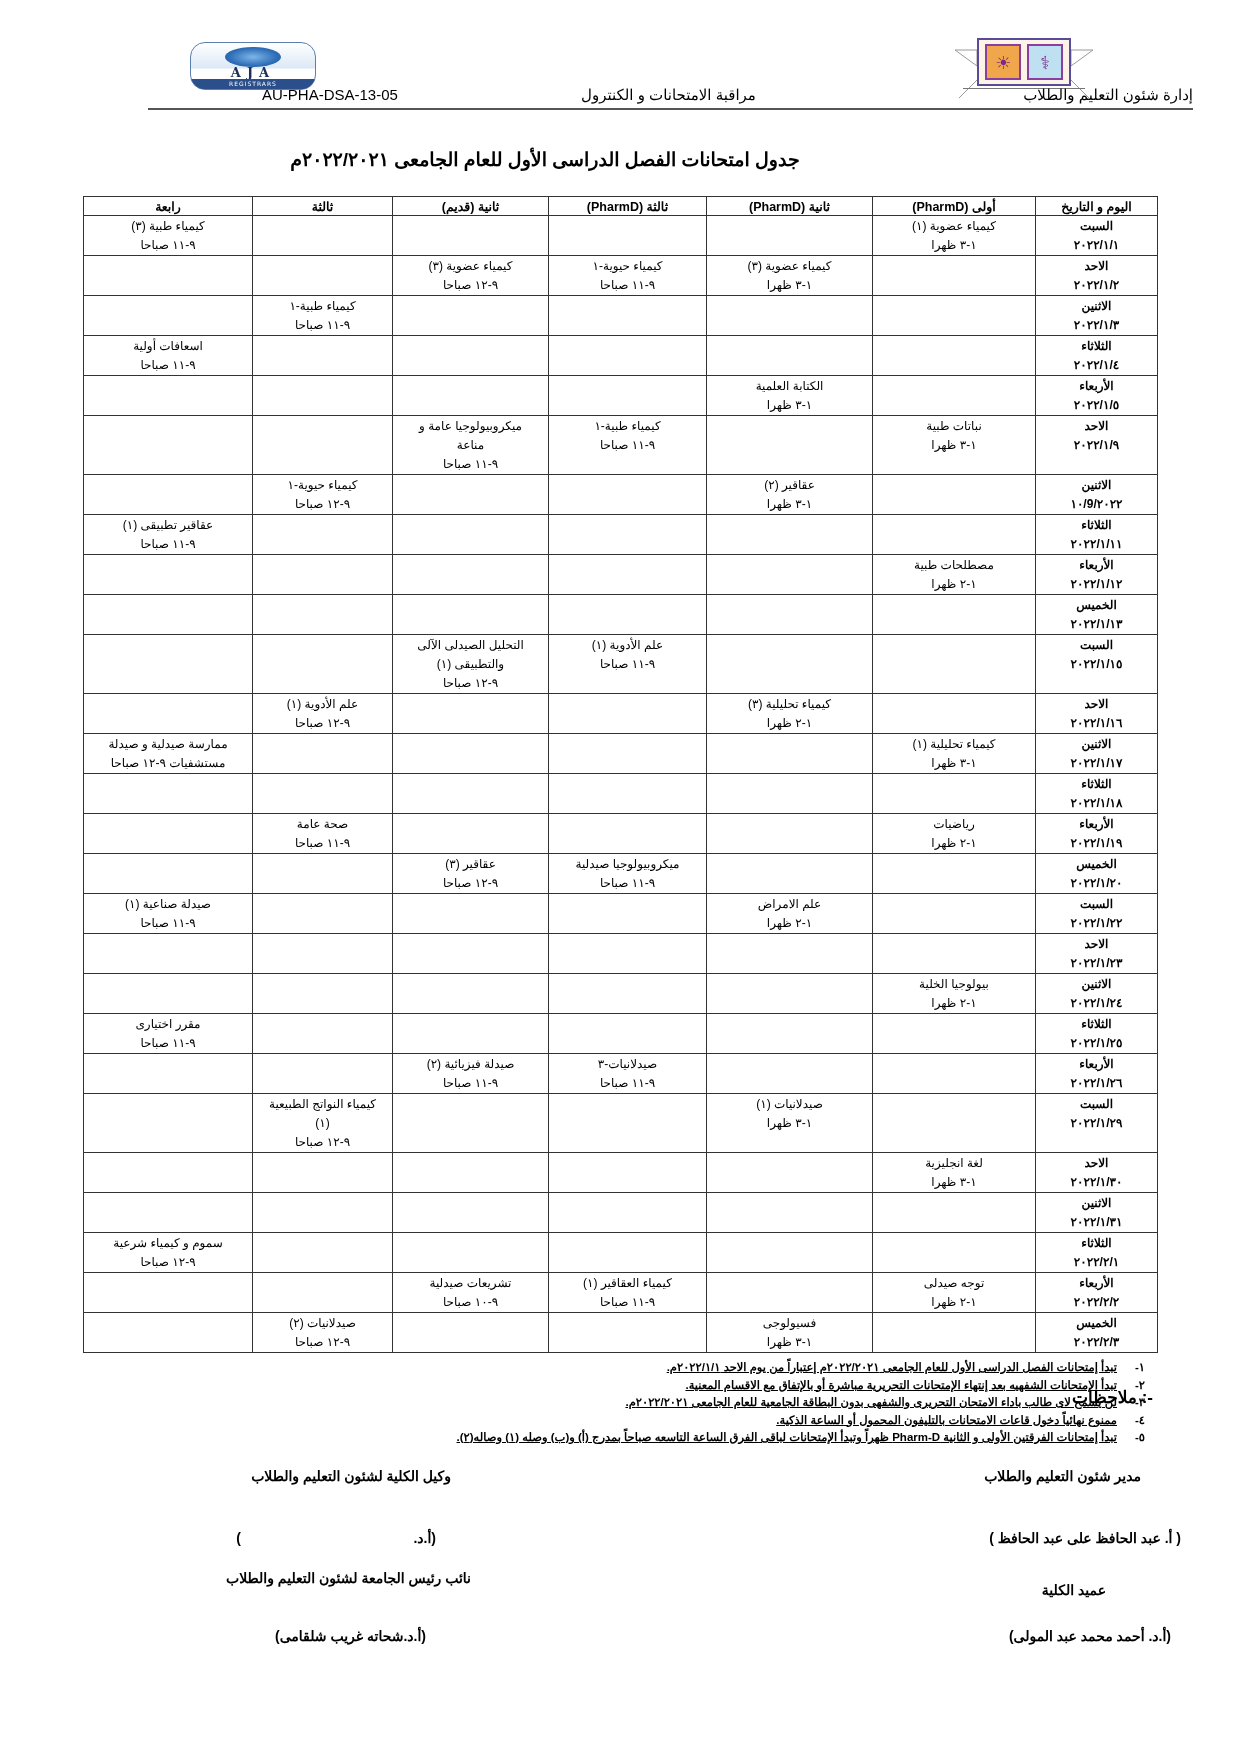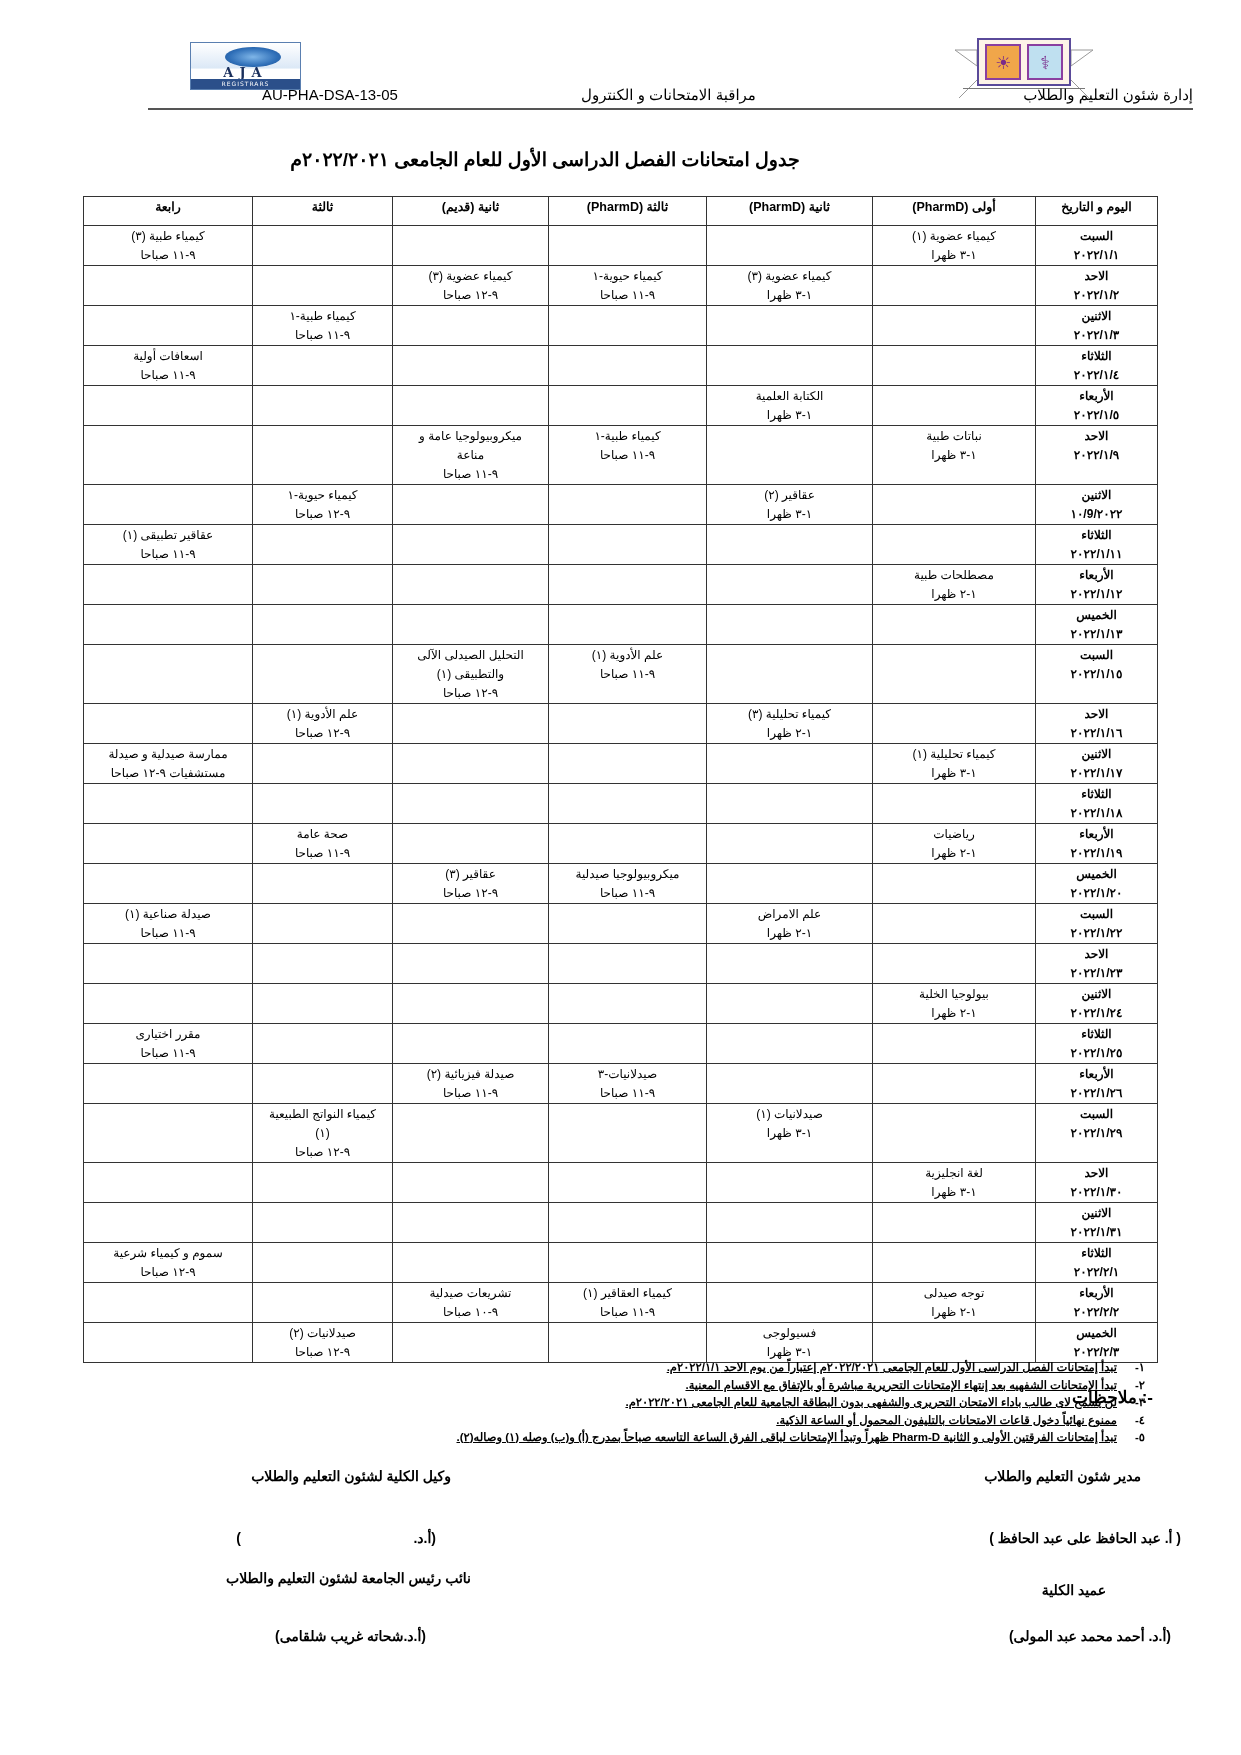--- a/index.html
+++ b/index.html
@@ -1,35 +1,35 @@
 <!DOCTYPE html>
 <html><head>
 <meta charset="utf-8">
 <style>
   * { box-sizing: border-box; margin: 0; padding: 0; }
   html, body { width: 1241px; height: 1755px; background: #ffffff; }
   body { position: relative; font-family: "DejaVu Sans", sans-serif; color: #000; overflow: hidden; }
   .abs { position: absolute; }
-  .logo-aja { left: 190px; top: 42px; width: 111px; height: 48px; border: 1px solid #5a7fb0; border-radius: 0; background: linear-gradient(#ffffff 0%, #dbe8f6 55%, #ffffff 56%, #ffffff 78%, #2b4f8a 79%); overflow: hidden; }
+  .logo-aja { left: 190px; top: 42px; width: 126px; height: 48px; border: 1px solid #5a7fb0; border-radius: 15px; background: linear-gradient(#ffffff 0%, #dbe8f6 55%, #ffffff 56%, #ffffff 78%, #2b4f8a 79%); overflow: hidden; }
   .logo-aja .globe { position: absolute; left: 34px; top: 4px; width: 56px; height: 20px; border-radius: 50%; background: radial-gradient(ellipse at center, #7fb6e8 0%, #2f6fb8 60%, #1b4c8d 100%); }
   .logo-aja .letters { position: absolute; left: 0; right: 0; top: 22px; text-align: center; font-family: "DejaVu Serif", serif; font-size: 13px; font-weight: bold; letter-spacing: 6px; color: #1a2f5c; }
   .logo-aja .band { position: absolute; left: 0; right: 0; bottom: 0; height: 10px; background: #2b4f8a; color: #fff; font-size: 6px; text-align: center; line-height: 10px; letter-spacing: 1px; }
   .logo-uni { left: 955px; top: 36px; width: 138px; height: 64px; }
   .logo-uni .frame { position: absolute; left: 22px; top: 2px; width: 94px; height: 48px; border: 2px solid #5a4a9a; background: #fdf4e8; }
   .logo-uni .crest1 { position: absolute; left: 30px; top: 8px; width: 36px; height: 36px; background: #f0a64a; border: 2px solid #8a3fa0; }
   .logo-uni .crest2 { position: absolute; left: 72px; top: 8px; width: 36px; height: 36px; background: #bfe0f0; border: 2px solid #8a3fa0; }
   .logo-uni .crest1 span, .logo-uni .crest2 span { display: block; text-align: center; font-size: 18px; line-height: 34px; color: #7a2a8a; }
   .logo-uni .tri { position: absolute; left: 0; top: 0; width: 138px; height: 64px; }
   .logo-uni .sub { position: absolute; left: 8px; right: 8px; top: 52px; height: 10px; border-top: 1px solid #777; font-size: 5px; text-align: center; color: #555; }
   .hdr-text { top: 86px; font-size: 15px; font-family: "Liberation Sans", sans-serif; }
   .hdr-rule { left: 148px; top: 108px; width: 1045px; height: 2px; background: #555; }
   .title { left: 0; width: 1090px; top: 148px; text-align: center; font-size: 19px; font-weight: bold; font-family: "Liberation Sans", sans-serif; }
   table.sched { position: absolute; left: 83px; top: 196px; width: 1074px; border-collapse: collapse; table-layout: fixed; direction: rtl; }
   table.sched th, table.sched td { border: 1px solid #333; text-align: center; vertical-align: top; font-family: "Liberation Sans", sans-serif; }
-  table.sched th { height: 29px; font-size: 12.5px; font-weight: bold; padding-top: 2px; }
+  table.sched th { height: 19px; font-size: 12.5px; font-weight: bold; padding-top: 2px; }
   table.sched td { font-size: 12px; line-height: 19px; padding-top: 1px; }
   table.sched td.day { font-weight: bold; font-size: 12px; }
   table.sched tr.r2 td { height: 39px; }
   table.sched tr.r3 td { height: 56px; margin-top: 48px; }
   .exam-name, .exam-time { display: block; }
   .notes-head { right: 88px; top: 1343px; font-size: 17px; font-weight: bold; font-family: "Liberation Sans", sans-serif; margin-top: 44px; }
   .notes { right: 88px; top: 1360px; direction: rtl; font-family: "Liberation Sans", sans-serif; }
   .note { height: 17.5px; font-size: 11.5px; font-weight: bold; white-space: nowrap; display: flex; }
   .note .num { width: 36px; text-align: right; padding-right: 8px; }
   .note .txt { text-decoration: underline; }

